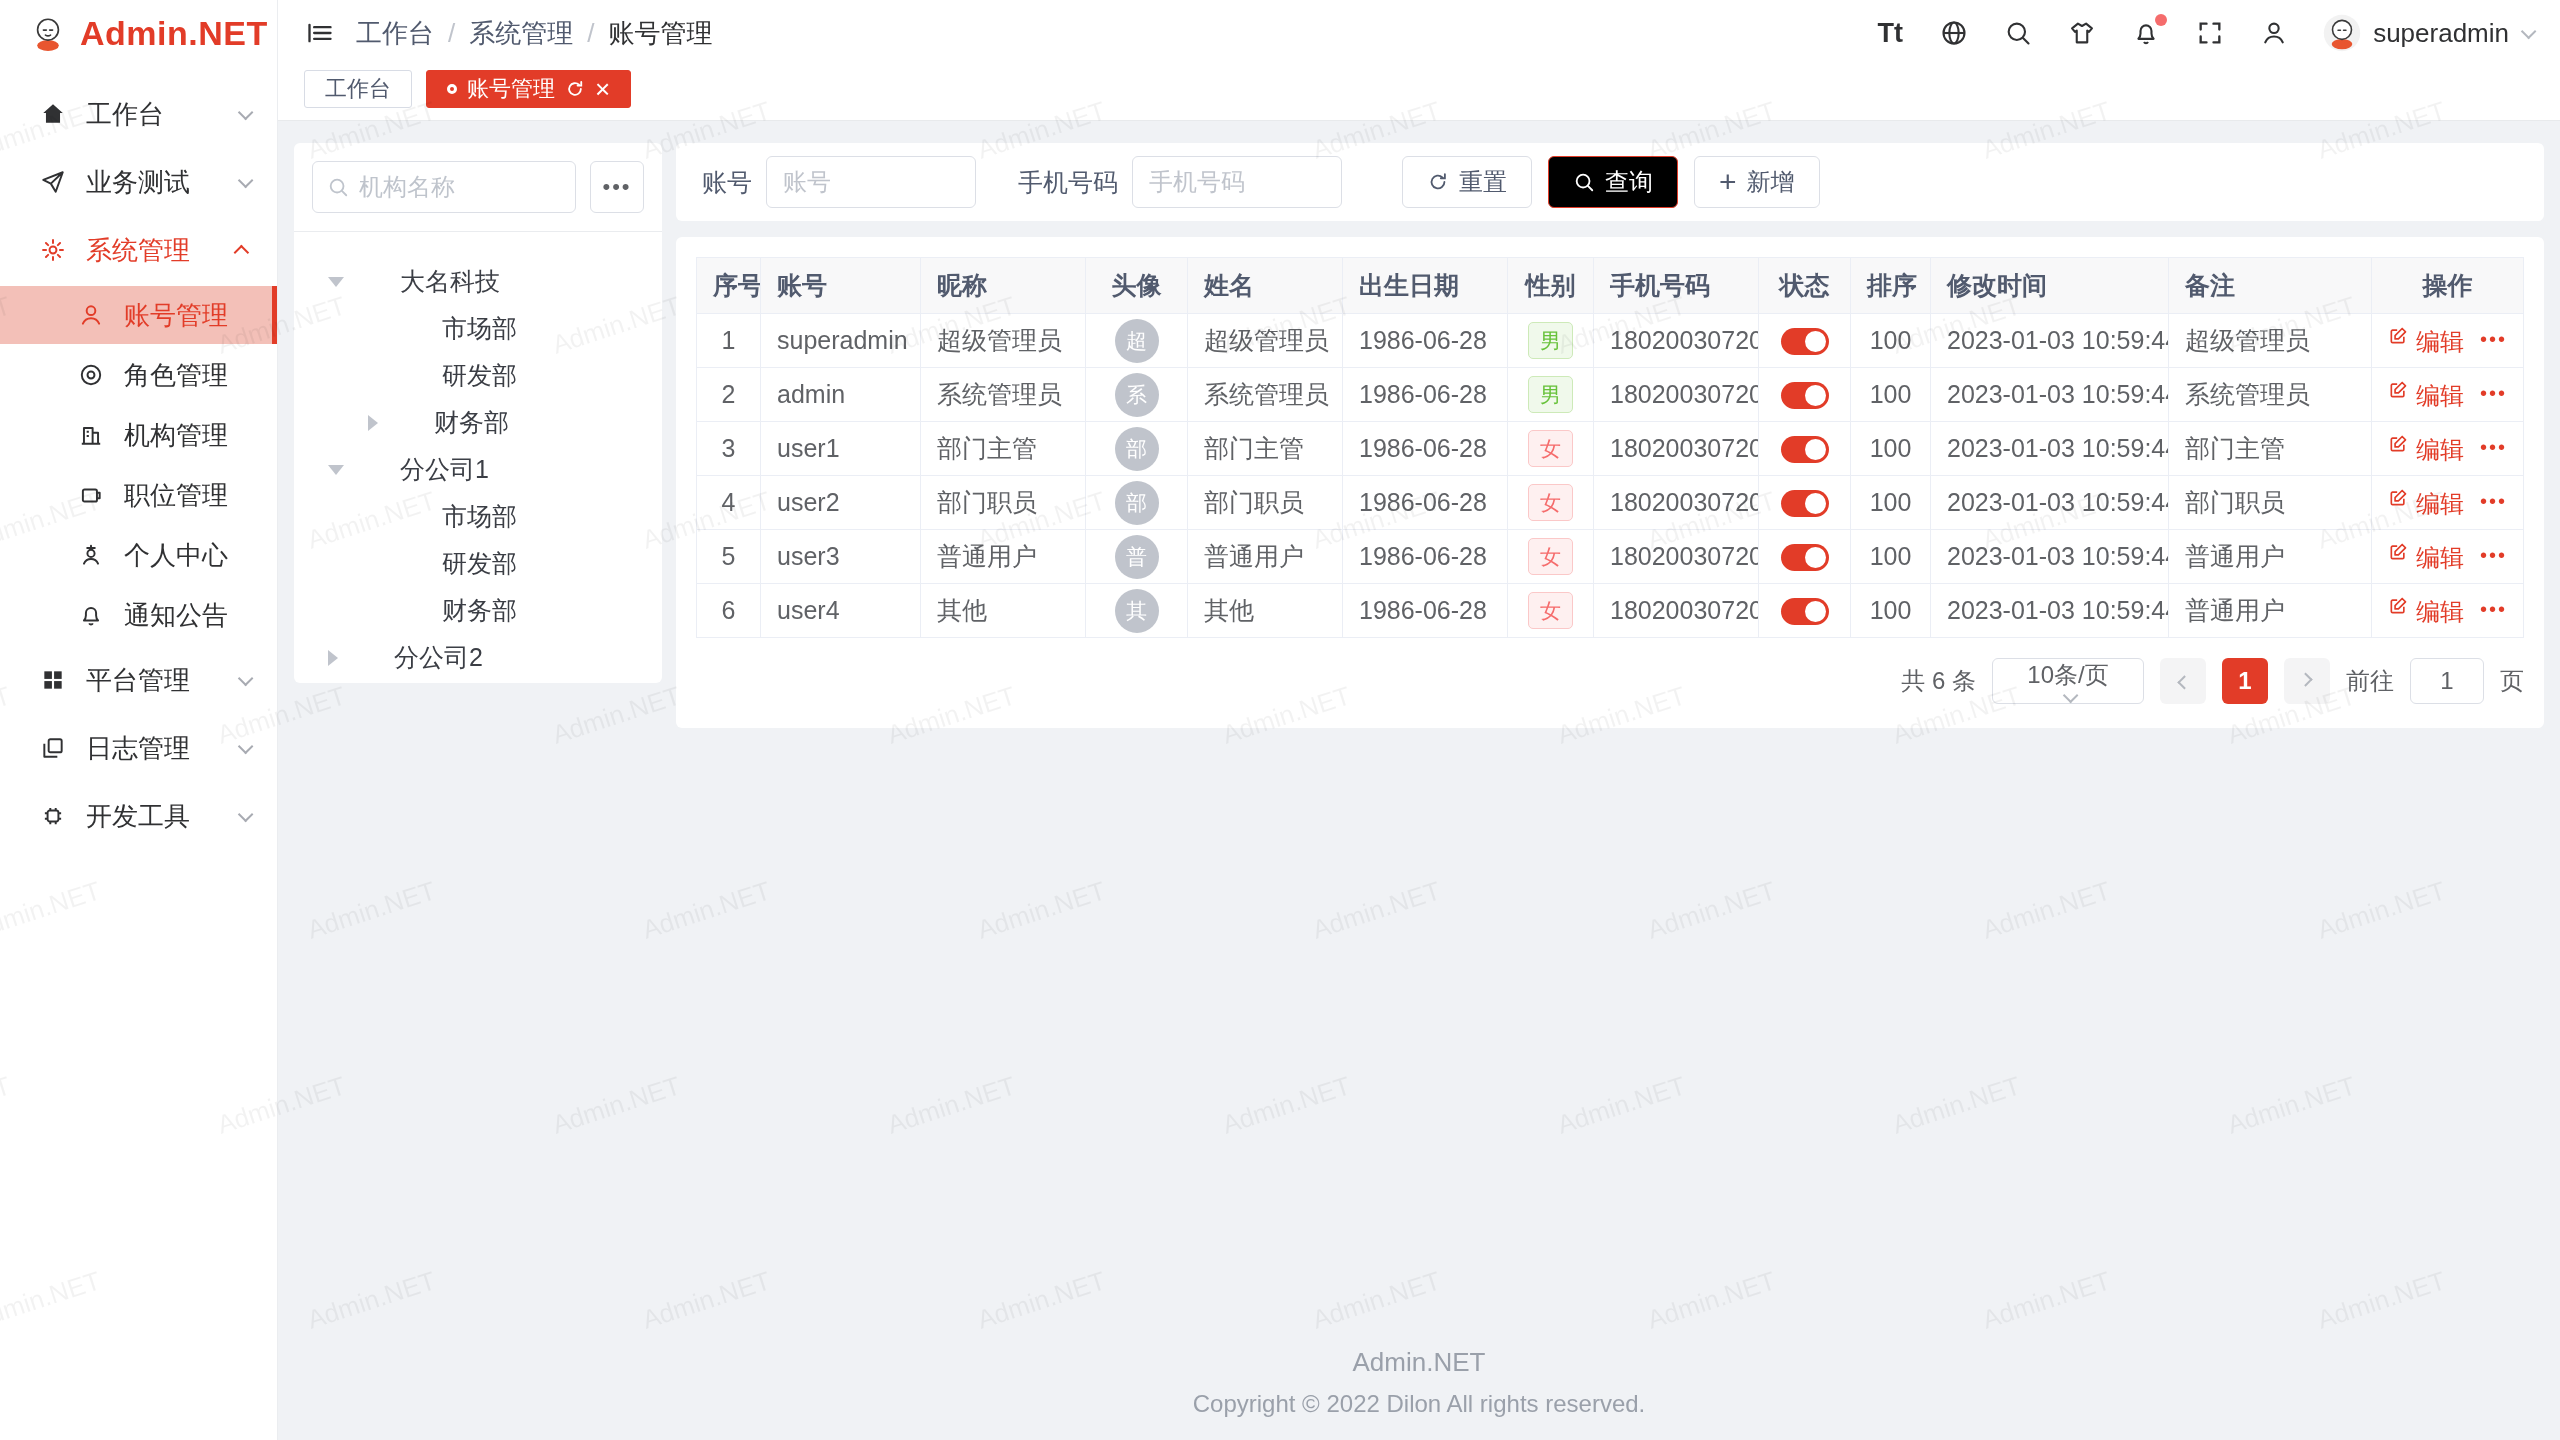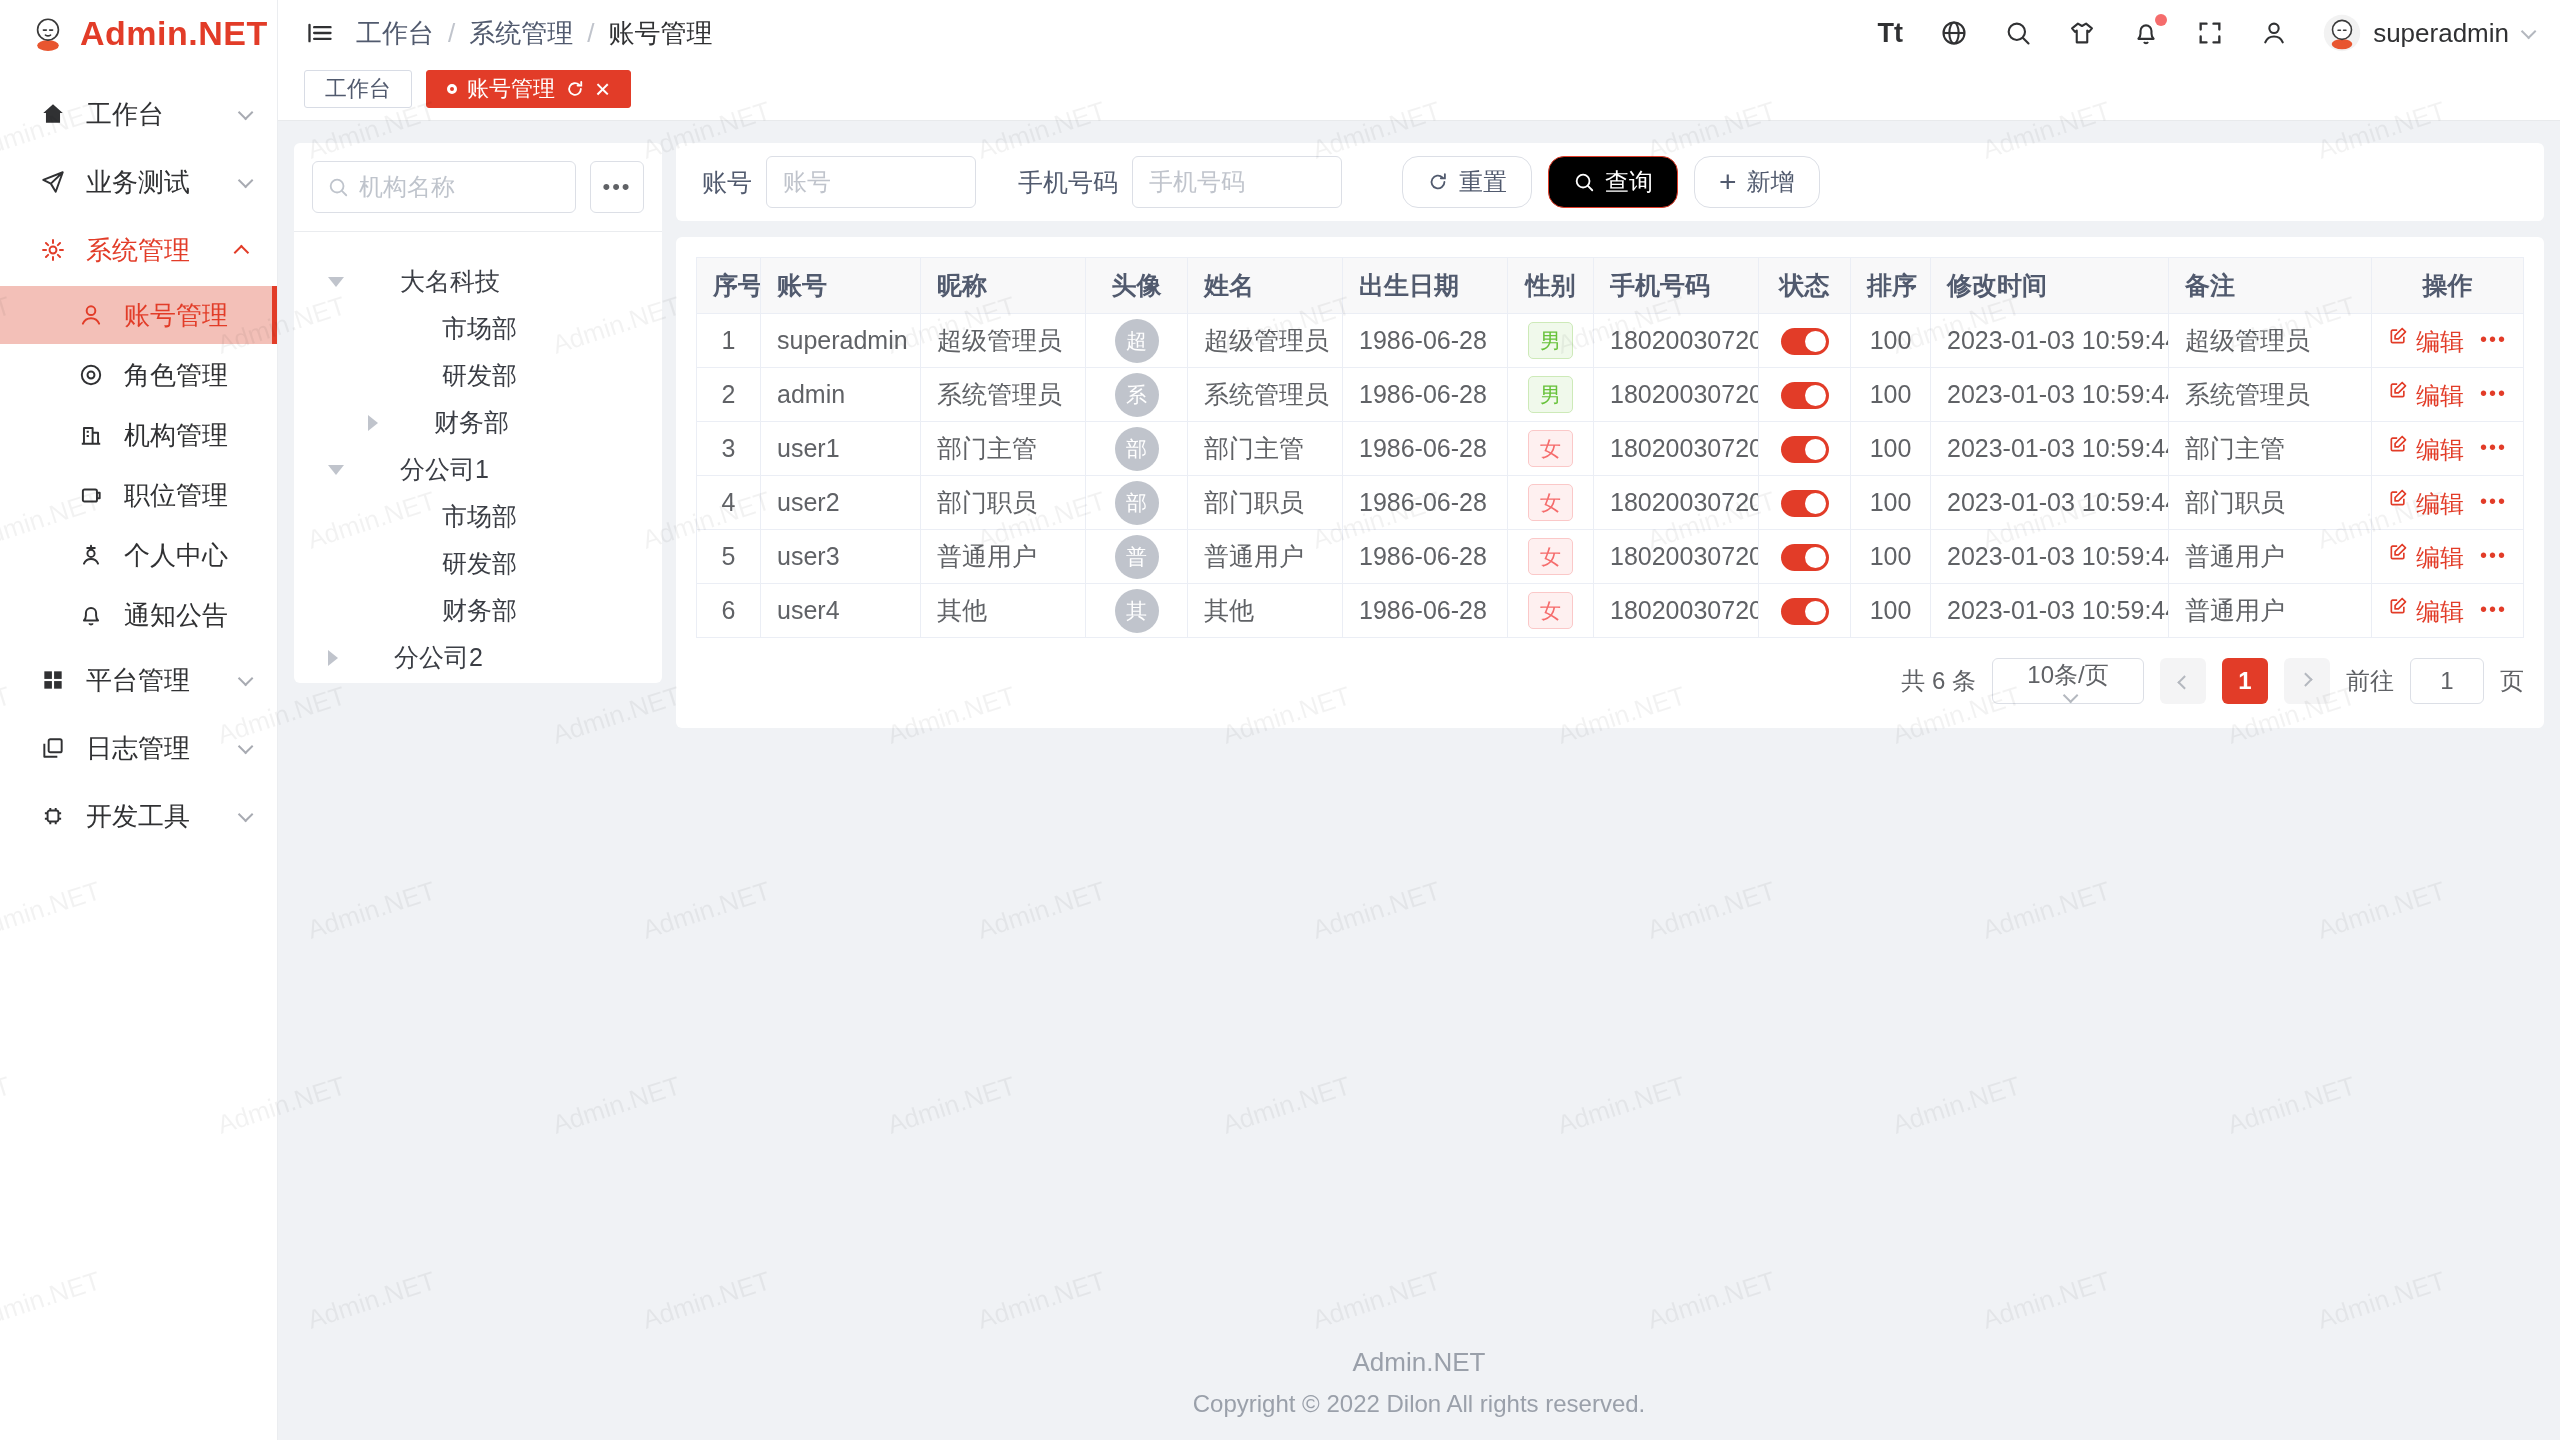--- a/index.html
+++ b/index.html
@@ -67,21 +67,21 @@
   .tri.down { border-left:8px solid transparent; border-right:8px solid transparent; border-top:10px solid #c0c4cc; }
   .tri.right { border-top:8px solid transparent; border-bottom:8px solid transparent; border-left:10px solid #c0c4cc; }
   .tri.blank { width:18px; }
 
   .right-col { flex:1; display:flex; flex-direction:column; gap:16px; min-width:0; }
   .filter-card { background:#fff; border-radius:6px; height:78px; display:flex; align-items:center; padding:0 26px; font-size:25px; color:#515a6e; }
   .f-label { margin-right:14px; }
   .f-gap { width:42px; }
   .input { width:210px; height:52px; border:1px solid #dcdfe6; border-radius:6px; padding:0 16px; font-size:24px; color:#606266; outline:none; font-family:inherit; }
   .input::placeholder { color:#c0c4cc; }
-  .btn { height:52px; border:1px solid #dcdfe6; background:#fff; border-radius:16px; display:inline-flex; align-items:center; gap:10px; padding:0 24px; font-size:24px; color:#515a6e; cursor:pointer; font-family:inherit; }
+  .btn { height:52px; border:1px solid #dcdfe6; background:#fff; border-radius:6px; display:inline-flex; align-items:center; gap:10px; padding:0 24px; font-size:24px; color:#515a6e; cursor:pointer; font-family:inherit; }
   .btn.primary { background:#000000; border-color:#e23c28; color:#fff; }
   .btn + .btn { margin-left:16px; }
   .btn-plus { font-size:30px; line-height:1; font-weight:400; }
 
   .table-card { background:#fff; border-radius:6px; padding:20px 20px 24px; }
   table { width:100%; border-collapse:collapse; table-layout:fixed; font-size:25px; color:#606266; }
   th, td { border:1px solid #ebeef5; padding:0 16px; text-align:left; white-space:nowrap; overflow:hidden; }
   th { background:#f8f8f9; color:#515a6e; font-weight:bold; height:56px; }
   td { height:54px; background:#fff; }
   .c-center { text-align:center; }

